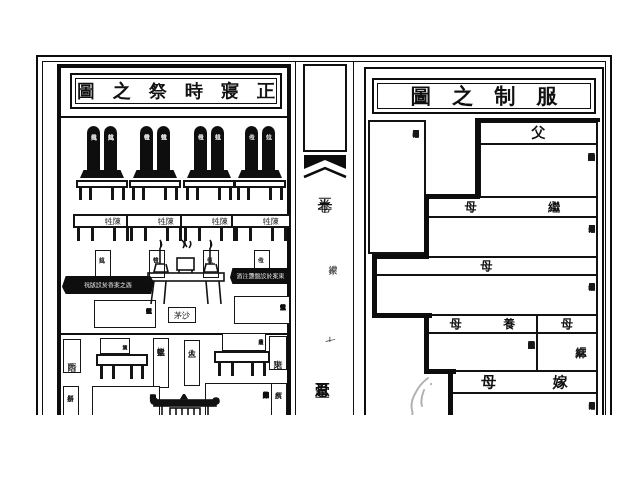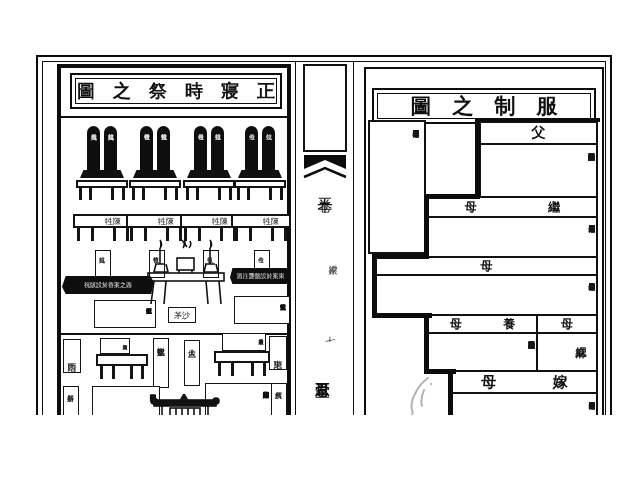--- a/index.html
+++ b/index.html
@@ -236,21 +236,21 @@
   </svg>
 
   <div class="a b1 vt" style="left:234px;top:422px;width:17px;height:15px;font-size:5px;line-height:7px;padding:1px;">望燎</div>
   <div class="a b1 vt" style="left:252px;top:422px;width:15px;height:15px;font-size:5px;line-height:7px;padding:1px;">焚祝</div>
   <div class="a b1 vt" style="left:227px;top:438px;width:14px;height:15px;font-size:5px;line-height:7px;padding:1px;">餕位</div>
   <div class="a b1 vt" style="left:242px;top:438px;width:17px;height:15px;font-size:5px;line-height:7px;padding:1px;">飲福</div>
   <div class="a b1 vt" style="left:260px;top:438px;width:13px;height:15px;font-size:5px;line-height:7px;padding:1px;">受胙</div>
 
   <div class="a" style="left:364px;top:67px;width:240px;height:382px;border:2px solid #0d0d0d;"></div>
 
-  <div class="a titlebox" style="left:372px;top:88px;width:224px;height:36px;">
+  <div class="a titlebox" style="left:372px;top:78px;width:224px;height:36px;">
     <div class="titleinner" style="font-size:21px;">圖　之　制　服</div>
   </div>
 
   <div class="a vt" style="left:368px;top:120px;width:58px;height:134px;border:2px solid #121212;background:#fff;
               font-size:6.5px;line-height:9.5px;padding:3px;color:#1a1a1a;">凡五服之制具載家禮今摘其要者列為此圖以便考覽〇凡為人後者為其父母降服不杖期心喪三年餘詳儀禮喪服之篇</div>
 
   <div class="cell" style="left:479px;top:121px;width:119px;height:77px;">
     <div class="cellhead" style="height:22px;font-size:14px;">父</div>
     <div class="cellbody" style="left:2px;top:25px;width:113px;height:49px;font-size:7px;line-height:9px;">斬衰三年〇有子已上緦三月齊衰不同〇則無服恩同異父兄弟姉妹各服小功五月</div>
   </div>

